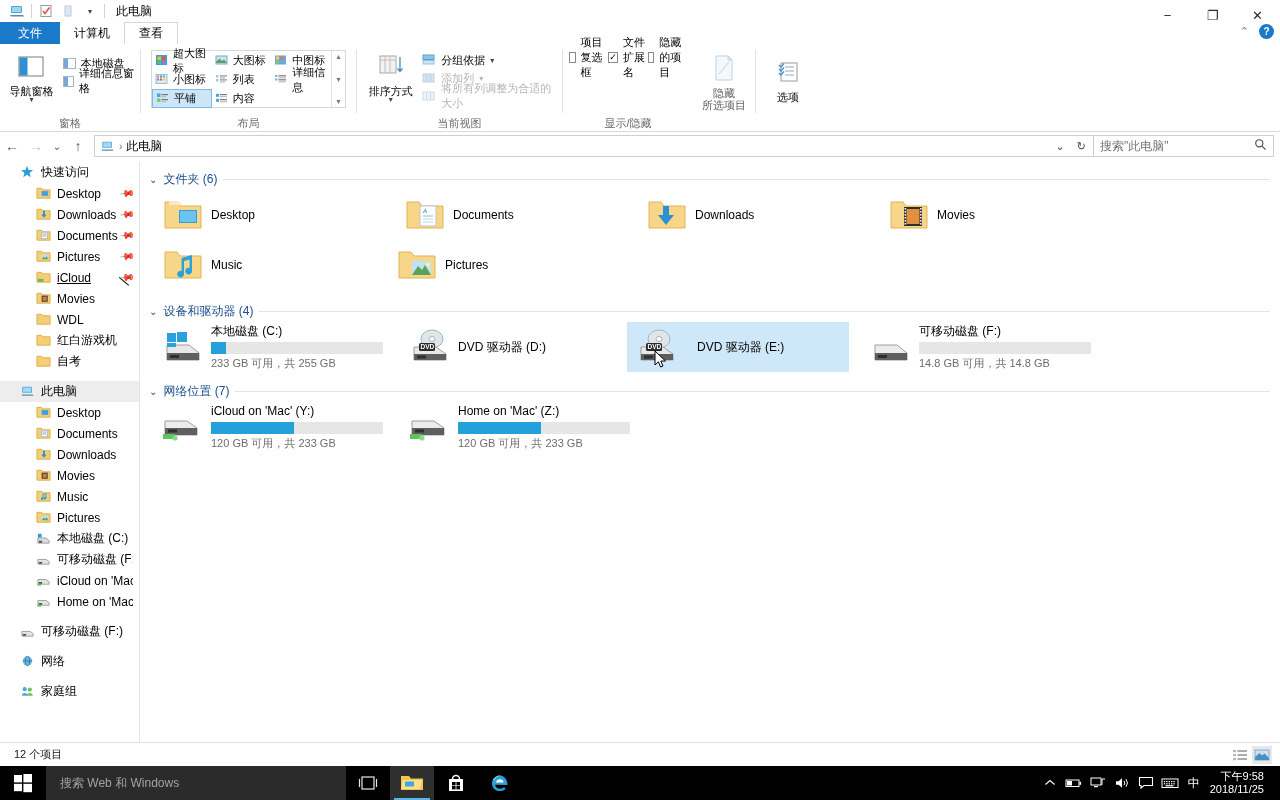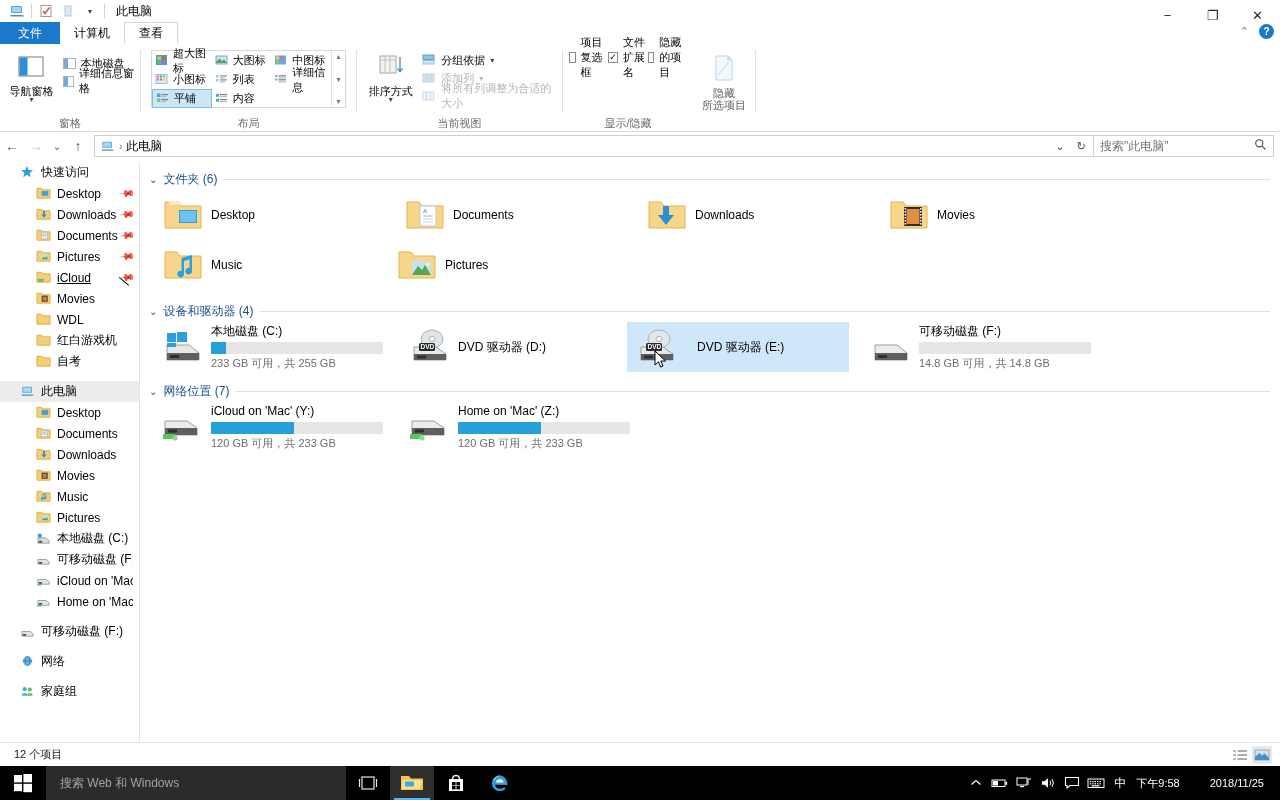--- a/index.html
+++ b/index.html
@@ -186,22 +186,22 @@
   }
   .tsearch span { font-size:12px; color:#a3a3a3; }
   .tbtn { width:44px; height:34px; display:flex; align-items:center; justify-content:center;
           position:relative; }
   .tbtn.active { background:#2f2f2f; }
   .tbtn.active::after { content:""; position:absolute; bottom:0; left:4px; right:4px; height:2px;
                         background:#5bb6e8; }
   .tray { margin-left:auto; display:flex; align-items:center; height:34px; padding-right:8px; gap:0; }
   .tray .ti { width:24px; height:34px; display:flex; align-items:center; justify-content:center;
               color:#ffffff; font-size:12px; }
-  .clock { display:flex; flex-direction:row; align-items:flex-end; color:#fff;
-           font-size:11px; line-height:13px; padding:0 8px 0 4px;gap:30px; }
+  .clock { display:flex; flex-direction:column; align-items:flex-end; color:#fff;
+           font-size:11px; line-height:13px; padding:0 8px 0 4px; }
 
   .cursor { position:absolute; pointer-events:none; }
 </style>
 </head>
 <body>
 
 <div class="app">
 
   <div class="titlebar">
     <div class="qat">
@@ -477,20 +477,36 @@
           <span class="lbl" style="color:#5c5c5c;">隐藏</span>
           <span class="lbl" style="color:#5c5c5c;margin-top:0;">所选项目</span>
         </div>
       </div>
       <div class="rgroup-label"></div>
     </div>
 
     <div class="rsep"></div>
 
     <div class="rgroup" style="width:64px;">
+      <div class="rgroup-body" style="padding-top:10px;">
+        <div class="bigbtn" style="width:52px;">
+          <span class="glyph">
+            <svg width="26" height="24" viewBox="0 0 26 24">
+              <rect x="6" y="2" width="16" height="18" fill="#fff" stroke="#9a9a9a"></rect>
+              <line x1="10" y1="6" x2="19" y2="6" stroke="#8aa8c4"></line>
+              <line x1="10" y1="10" x2="19" y2="10" stroke="#8aa8c4"></line>
+              <line x1="10" y1="14" x2="19" y2="14" stroke="#8aa8c4"></line>
+              <path d="M4 4 L6 6 L9 2.5" stroke="#3f8fc4" stroke-width="1.2" fill="none"></path>
+              <path d="M4 8 L6 10 L9 6.5" stroke="#3f8fc4" stroke-width="1.2" fill="none"></path>
+              <path d="M4 12 L6 14 L9 10.5" stroke="#3f8fc4" stroke-width="1.2" fill="none"></path>
+            </svg>
+          </span>
+          <span class="lbl">选项</span>
+        </div>
+      </div>
       <div class="rgroup-label"></div>
     </div>
 
   </div>
 
   <div class="addrbar">
     <div class="navbtn">←</div>
     <div class="navbtn dim">→</div>
     <div class="navbtn small">⌄</div>
     <div class="navbtn">↑</div>

